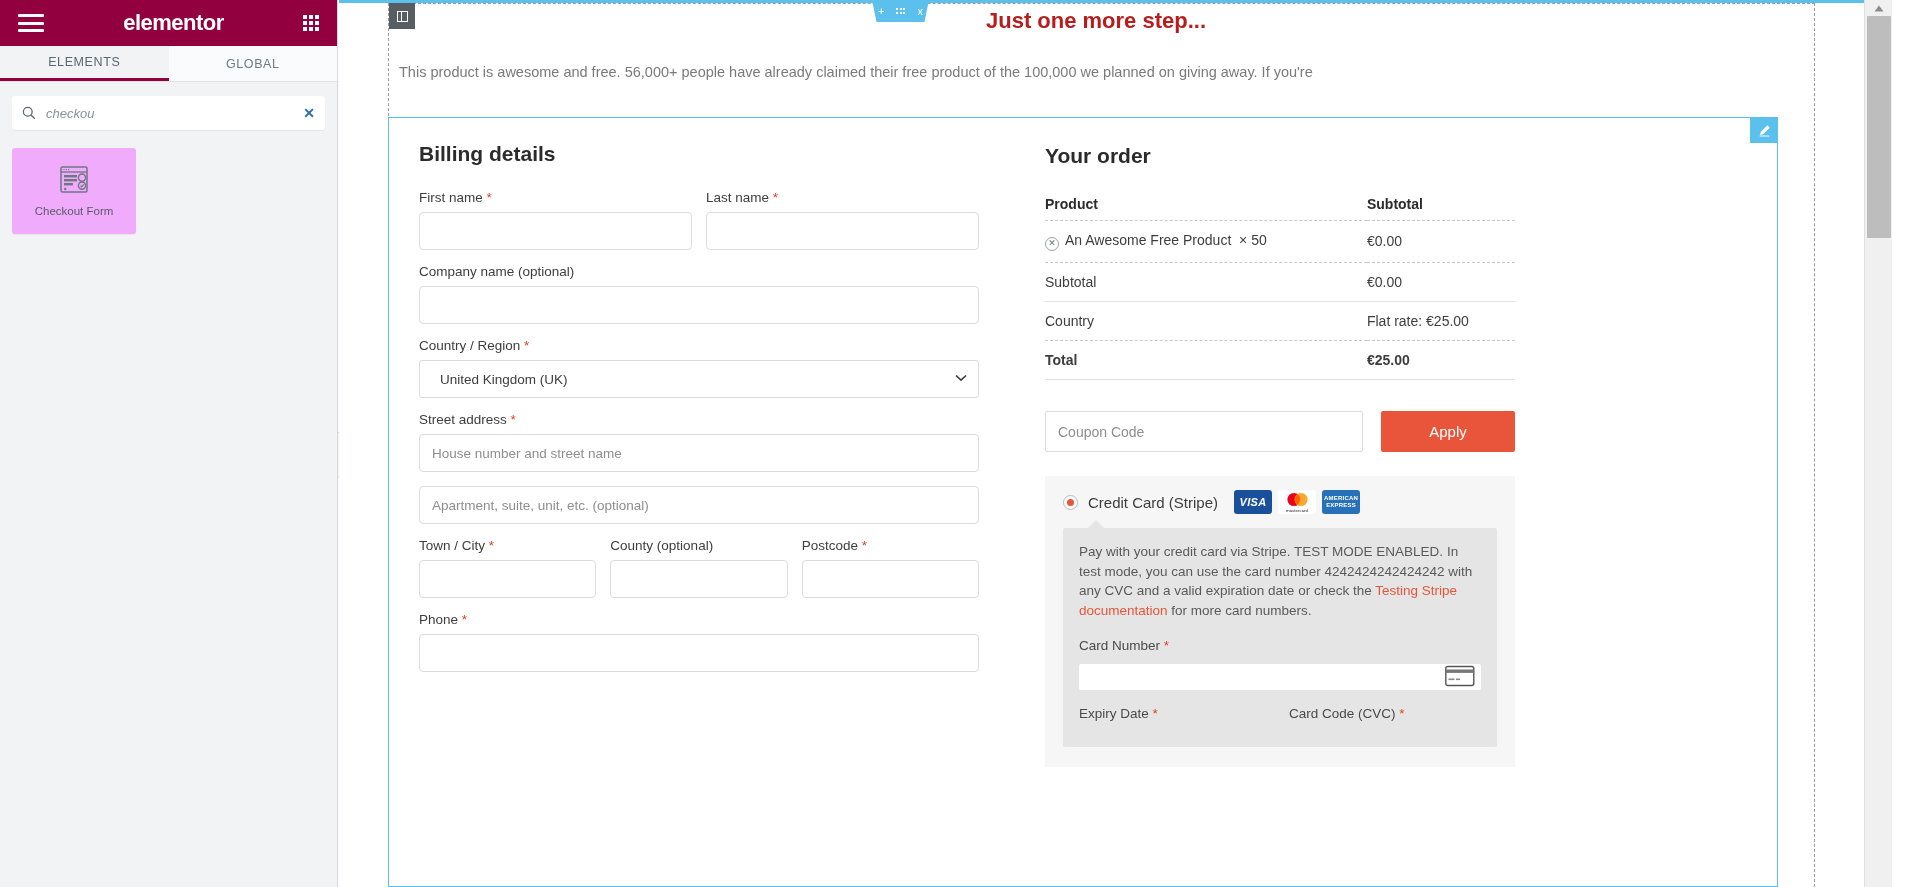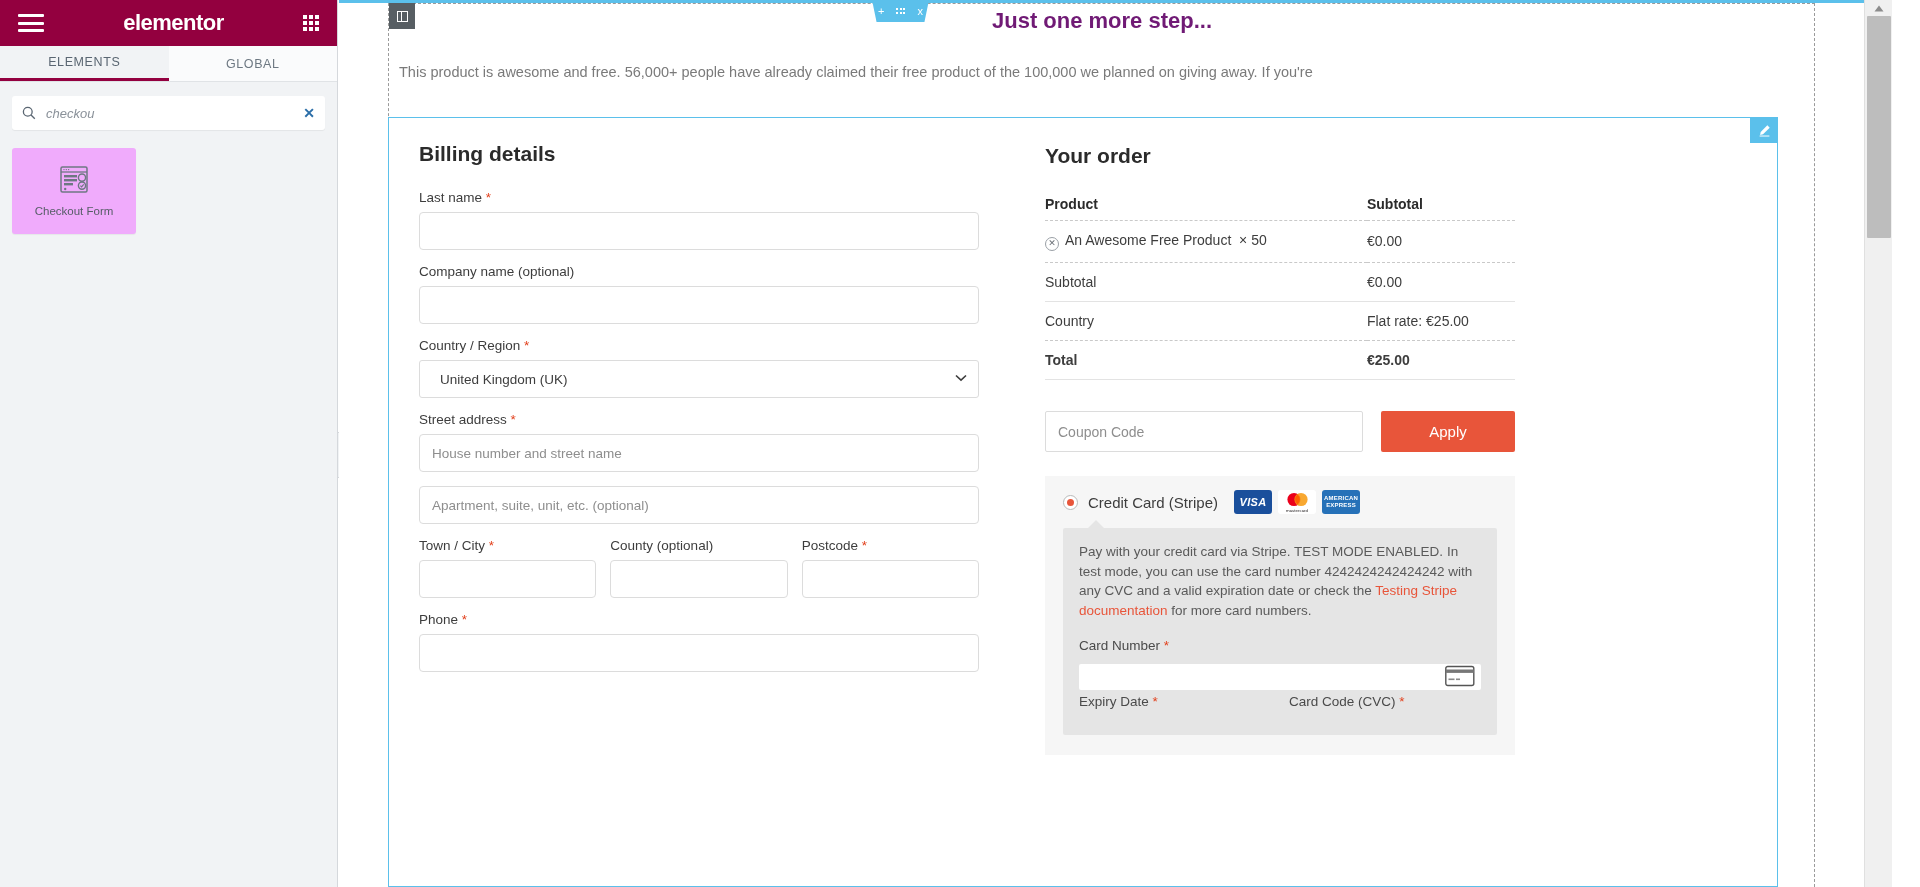--- a/index.html
+++ b/index.html
@@ -93,22 +93,22 @@
     background:#5bc0eb; display:flex; align-items:center; justify-content:space-between;
     padding: 0 6px; color:#fff; font-size: 11px;
     clip-path: polygon(0 0, 100% 0, 92% 100%, 8% 100%);
   }
   .elem-toolbar .tb { cursor:pointer; line-height:1; }
   .tb-dots { display:grid; grid-template-columns:repeat(3,2px);
     grid-template-rows:repeat(2,2px); gap:1.5px; }
   .tb-dots i { display:block; width:2px; height:2px; background:#fff; }
 
   .page-title {
-    position:absolute; left: 50px; top: 8px; width: 1426px; text-align:center;
-    font-size: 22px; font-weight: 700; color:#701a75;
+    position:absolute; left: 44px; top: 8px; width: 1426px; text-align:center;
+    font-size: 22px; font-weight: 700; color:#b91c1c;
   }
   .page-sub {
     position:absolute; left: 60px; top: 62px; width: 1400px;
     font-size: 14.5px; color:#7a7a7a; line-height: 1.5;
   }
 
   
   .checkout-widget {
     position:absolute; left: 49px; top: 117px; width: 1390px; height: 770px;
     border: 1px solid #5bc0eb; background:#fff;
@@ -199,21 +199,21 @@
     border-bottom: 9px solid #e5e5e5; }
   .pay-link { color:#e8553a; text-decoration:none; cursor:pointer; }
 
   .card-field { margin-top: 16px; }
   .card-label { font-size: 13.5px; color:#4a4a4a; margin-bottom: 8px; display:block; }
   .card-input-wrap { position:relative; }
   .card-input { width:100%; height: 26px; background:#fff; border:0; border-radius:2px;
     outline:none; padding: 0 44px 0 10px; font-size:13.5px;
     font-family:"Liberation Sans", sans-serif; }
   .card-icon { position:absolute; right: 6px; top: 1px; }
-  .card-bottom-row { display:flex; gap: 18px; margin-top: 2px; }
+  .card-bottom-row { display:flex; gap: 18px; margin-top: 14px; }
   .card-bottom-row > div { flex: 1; }
 
   
   .scrollbar { position:absolute; right:0; top:0; width:28px; height:887px;
     background:#f0f0f0; border-left:1px solid #e0e0e0; }
   .sb-up { height: 16px; display:flex; align-items:center; justify-content:center; }
   .sb-thumb { position:absolute; top: 16px; left: 2px; width: 24px; height: 222px;
     background:#bdbdbd; border-radius:1px; cursor:pointer; }
 </style>
 </head>
@@ -315,20 +315,24 @@
           <rect x="2" y="14.2" width="12" height="1.2" fill="#fff"></rect>
         </svg>
       </div>
 
       <div class="checkout-inner">
 
         <div class="col-billing">
           <h2 class="sec-title">Billing details</h2>
 
           <div class="frow">
+            <div class="field">
+              <label class="flabel"><span>First name</span> <span class="req">*</span></label>
+              <input class="finput" type="text" value="" style="">
+            </div>
             <div class="field">
               <label class="flabel"><span>Last name</span> <span class="req">*</span></label>
               <input class="finput" type="text" value="" style="">
             </div>
           </div>
 
           <div class="field">
             <label class="flabel">Company name (optional)</label>
             <input class="finput" type="text" value="" style="">
           </div>

